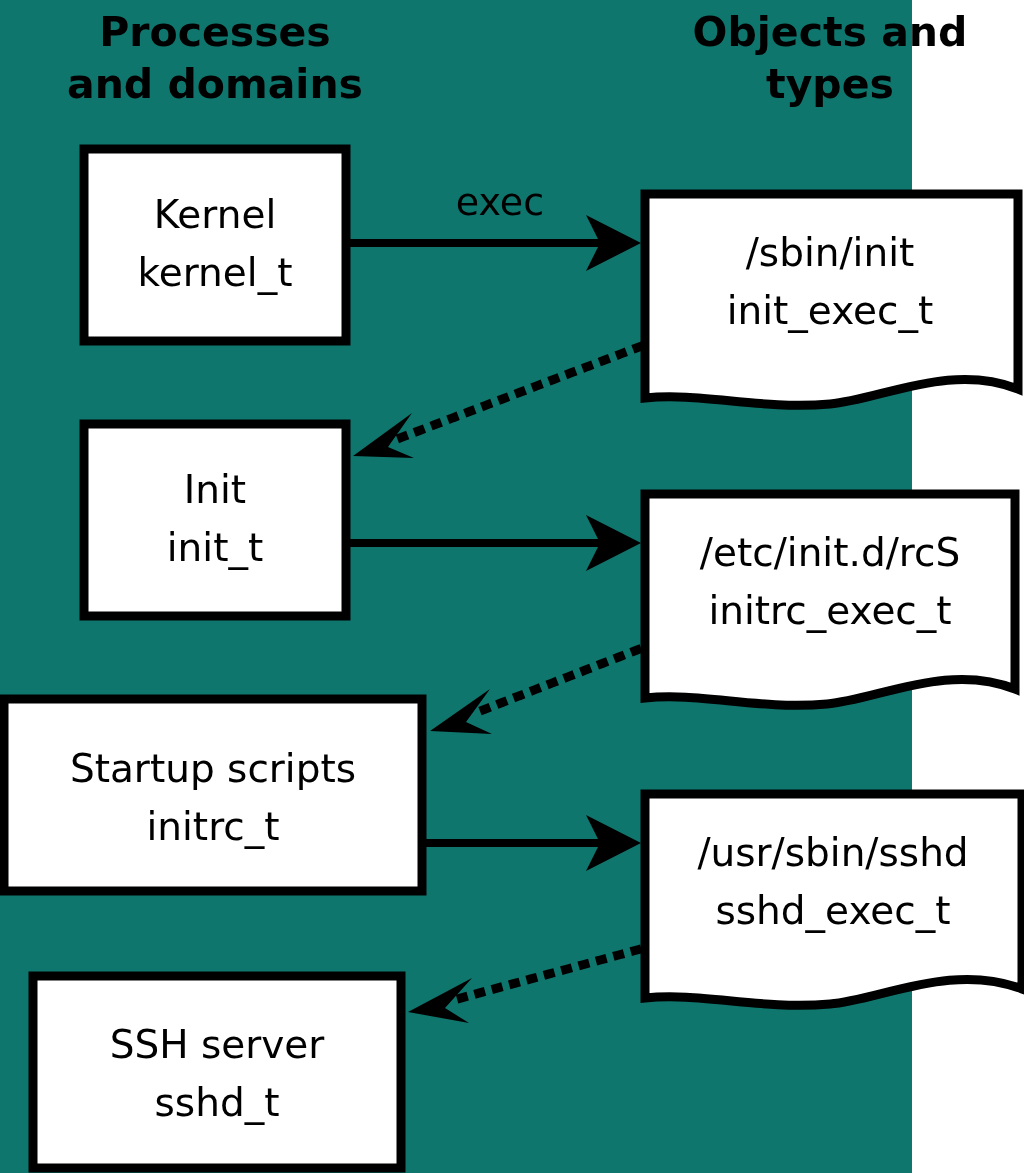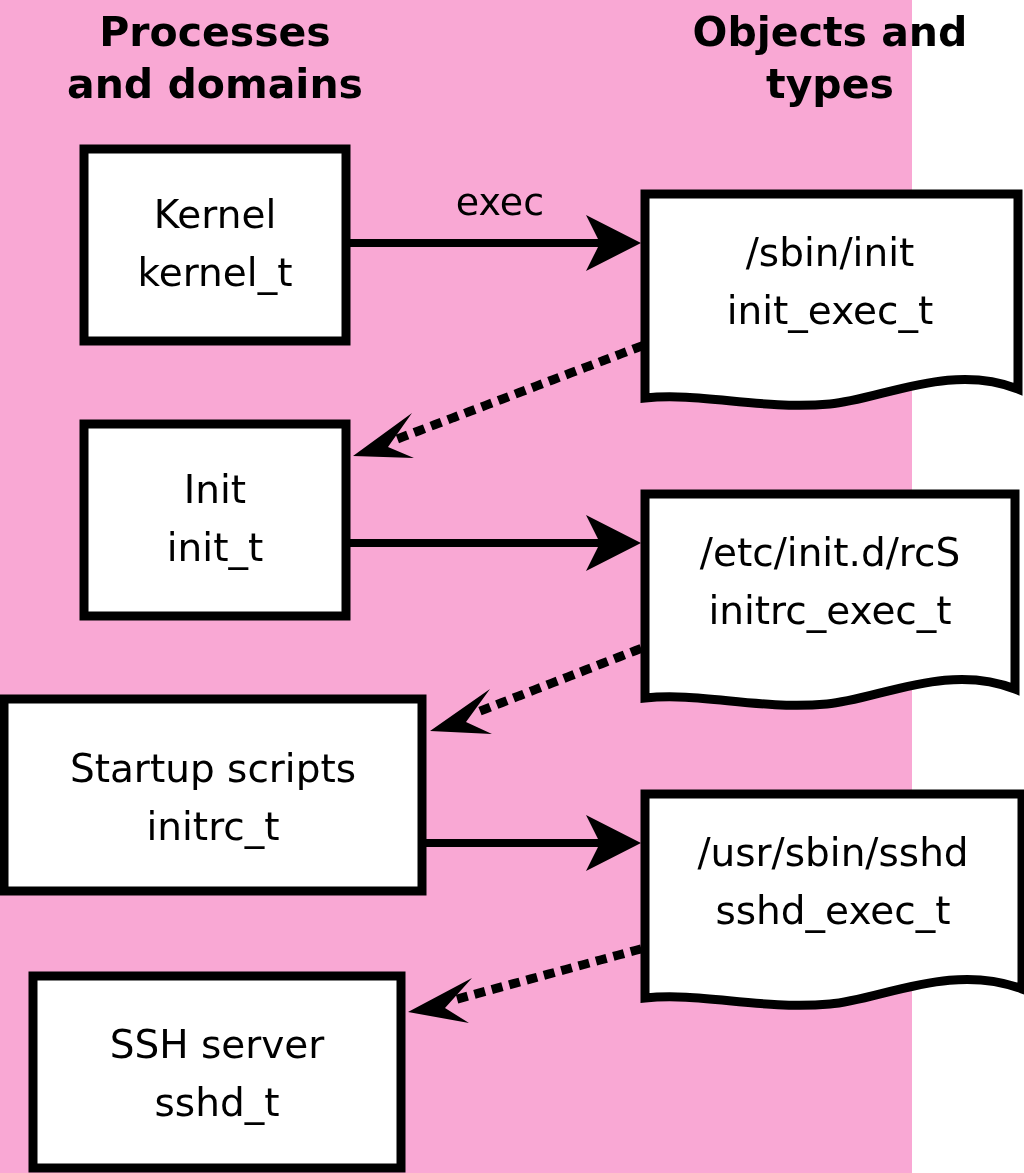--- a/index.html
+++ b/index.html
@@ -10,21 +10,21 @@
   body {
     width: 1024px;
     height: 1173px;
     overflow: hidden;
     font-family: "DejaVu Sans", sans-serif;
   }
   #diagram-root {
     position: relative;
     width: 912px;
     height: 1173px;
-    background: #f9a8d4;
+    background: #0f766e;
   }
   svg.diagram-canvas {
     position: absolute;
     top: 0;
     left: 0;
     width: 1024px;
     height: 1173px;
     display: block;
   }
   .col-title {

